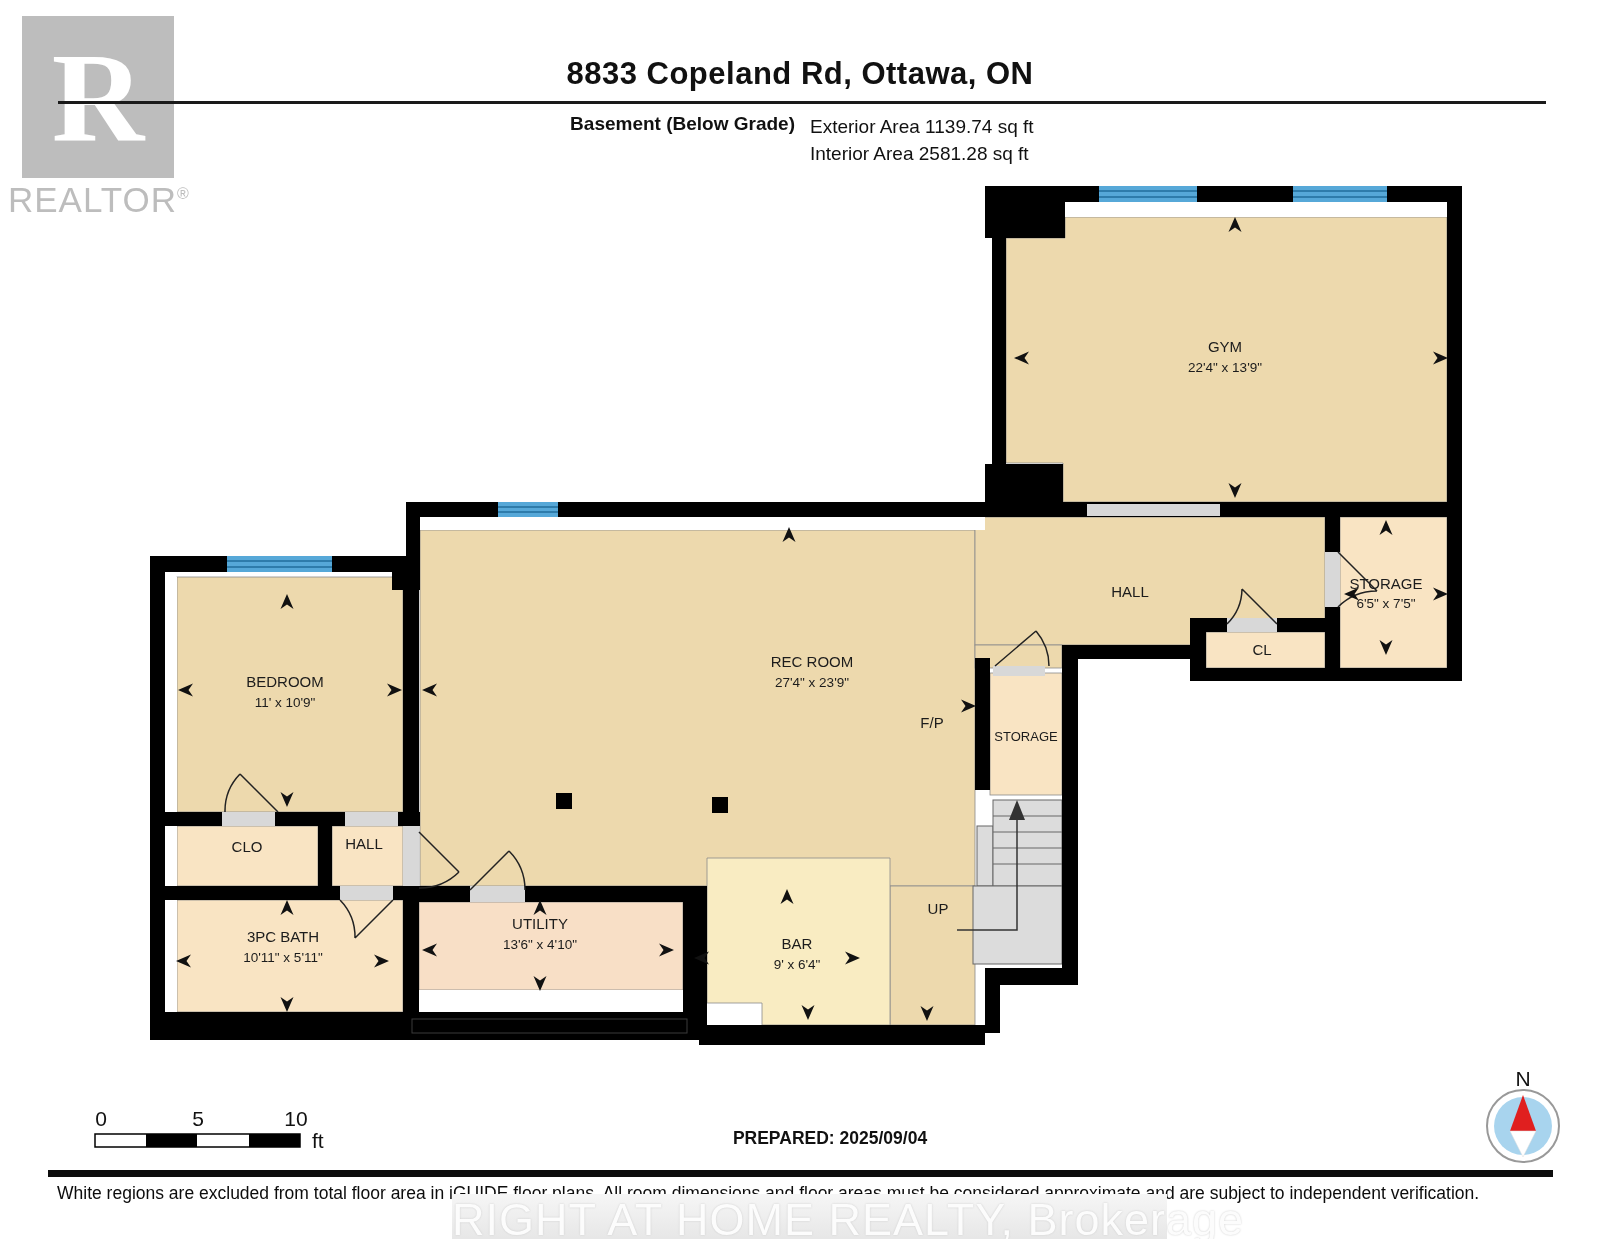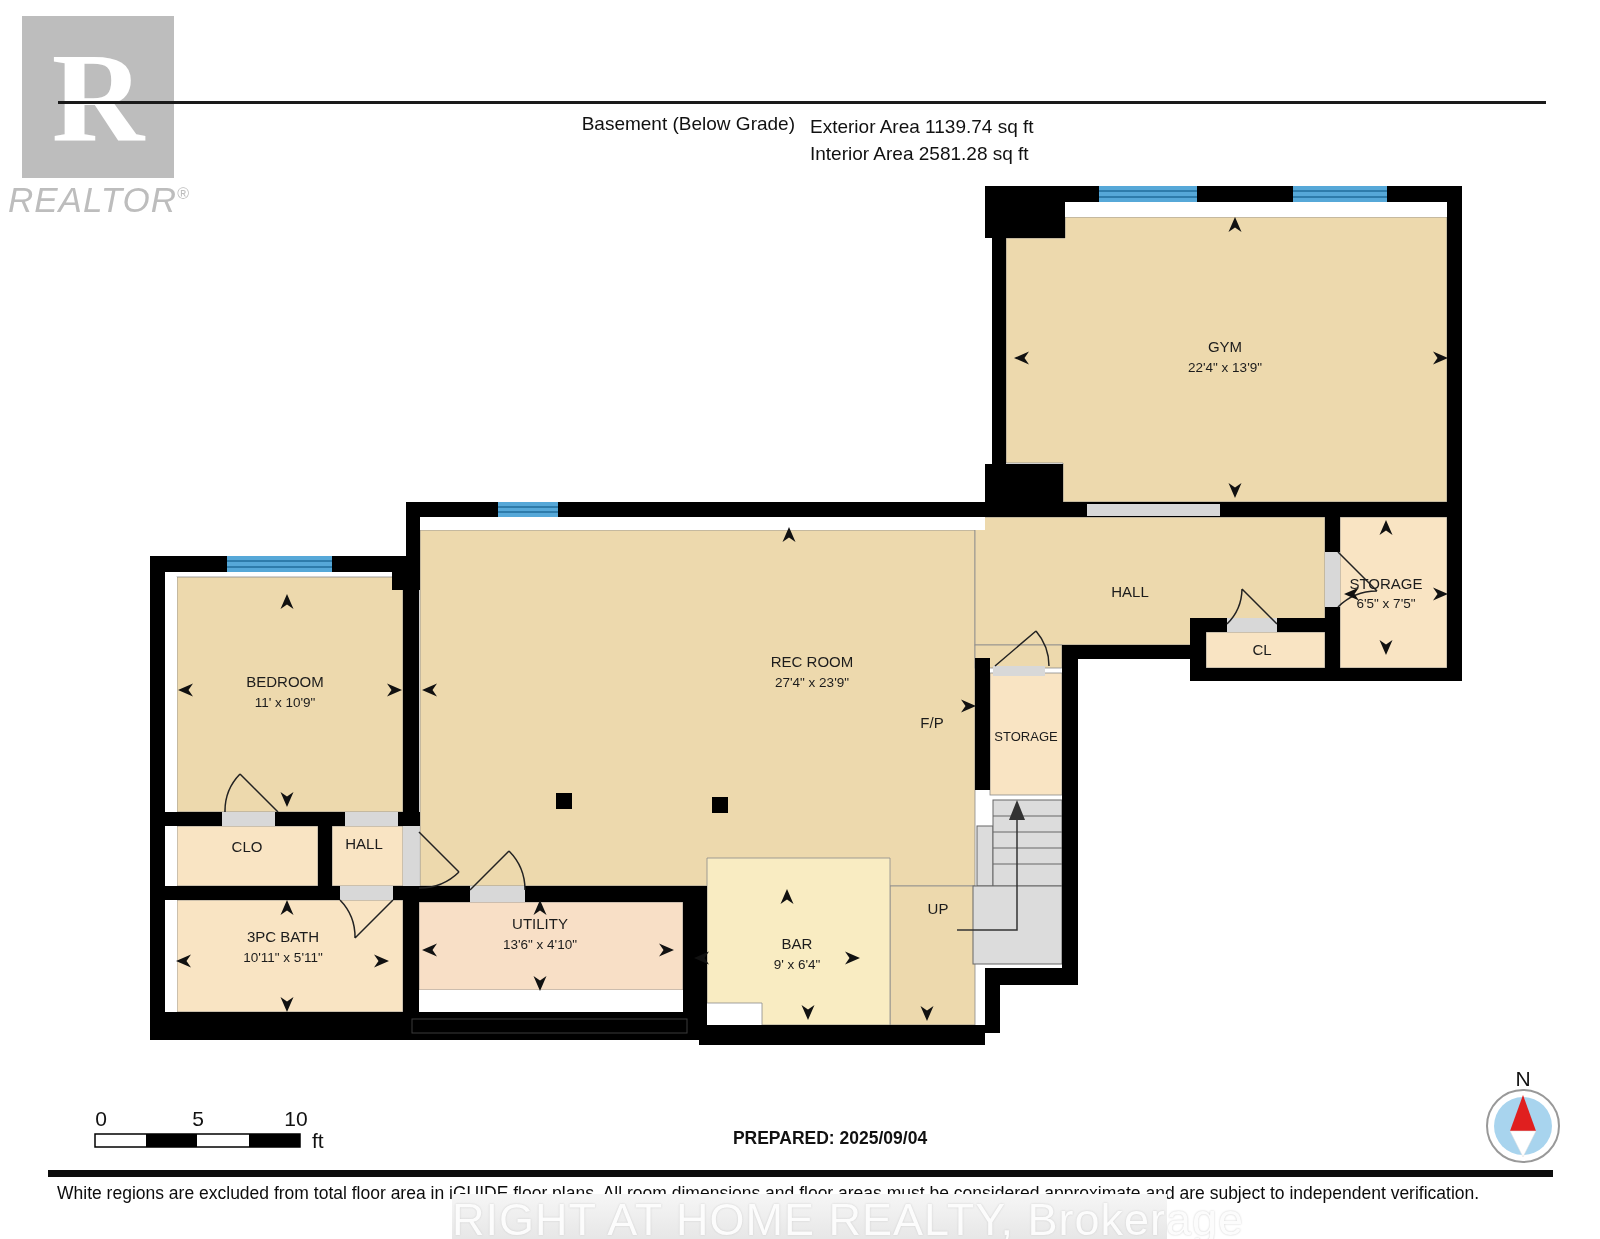--- a/index.html
+++ b/index.html
@@ -3,27 +3,27 @@
 <meta charset="utf-8">
 <style>
   html,body{margin:0;padding:0;background:#888;}
   .page{position:relative;width:1600px;height:1239px;background:#fff;overflow:hidden;
         font-family:"Liberation Sans",sans-serif;color:#111;margin:0 auto;}
   
   .logo-box{position:absolute;left:22px;top:16px;width:152px;height:162px;
             background:var(--logo_gray,#bdbdbd);display:flex;align-items:center;justify-content:center;}
   .logo-r{font-family:"Liberation Serif",serif;font-weight:bold;font-size:128px;color:#fff;line-height:1;}
   .logo-word{position:absolute;left:8px;top:180px;width:200px;font-size:35px;color:var(--logo_gray,#bdbdbd);
-             letter-spacing:1px;font-style:italic;}
+             letter-spacing:1px;}
   .logo-word sup{font-size:16px;}
   .page-title{position:absolute;left:0;right:0;top:56px;text-align:center;
               font-size:31px;font-weight:bold;letter-spacing:.5px;}
   .title-rule{position:absolute;left:58px;top:101px;width:1488px;height:3px;background:#1a1a1a;}
   .floor-label{position:absolute;left:0;top:113px;width:795px;text-align:right;
-               font-size:19px;font-weight:normal;}
+               font-size:19px;font-weight:bold;}
   .areas{position:absolute;left:810px;top:113px;font-size:19px;line-height:27px;}
   
   .prepared{position:absolute;left:690px;top:1128px;width:280px;text-align:center;font-size:17.5px;font-weight:bold;}
   .footer-rule{position:absolute;left:48px;top:1170px;width:1505px;height:7px;background:#0d0d0d;}
   .disclaimer{position:absolute;left:57px;top:1183px;font-size:17.5px;color:#0c0c0c;}
   .watermark{position:absolute;left:452px;top:1194px;width:715px;height:62px;
              background:linear-gradient(#f6f6f6,#e1e1e1);color:#fcfcfc;font-size:45px;
              text-align:center;white-space:nowrap;letter-spacing:1px;text-shadow:0 0 2px #c9c9c9;}
   
   svg{position:absolute;left:0;top:0;}
@@ -49,20 +49,21 @@
 </head>
 <body>
 
 <div class="page">
 
   <div class="logo-box">
     <span class="logo-r">R</span>
   </div>
   <div class="logo-word"><span>REALTOR</span><sup>®</sup></div>
 
+  <div class="page-title">8833 Copeland Rd, Ottawa, ON</div>
   <div class="title-rule"></div>
   <div class="floor-label">Basement (Below Grade)</div>
   <div class="areas">
     <div>Exterior Area 1139.74 sq ft</div>
     <div>Interior Area 2581.28 sq ft</div>
   </div>
 
   <svg width="1600" height="1239" viewBox="0 0 1600 1239">
     <defs>
       <path id="arr" d="M0,-8 L-6.5,7 L0,2.5 L6.5,7 Z" fill="#111"></path>

